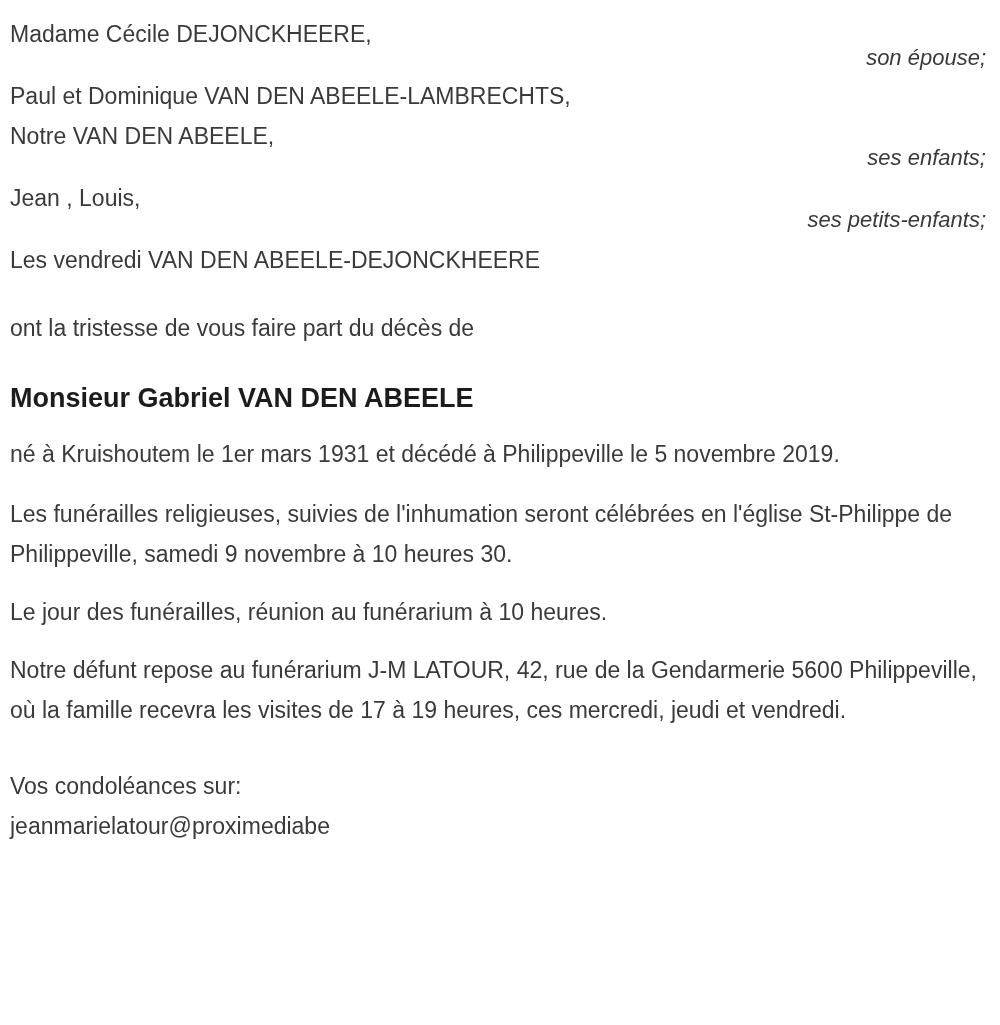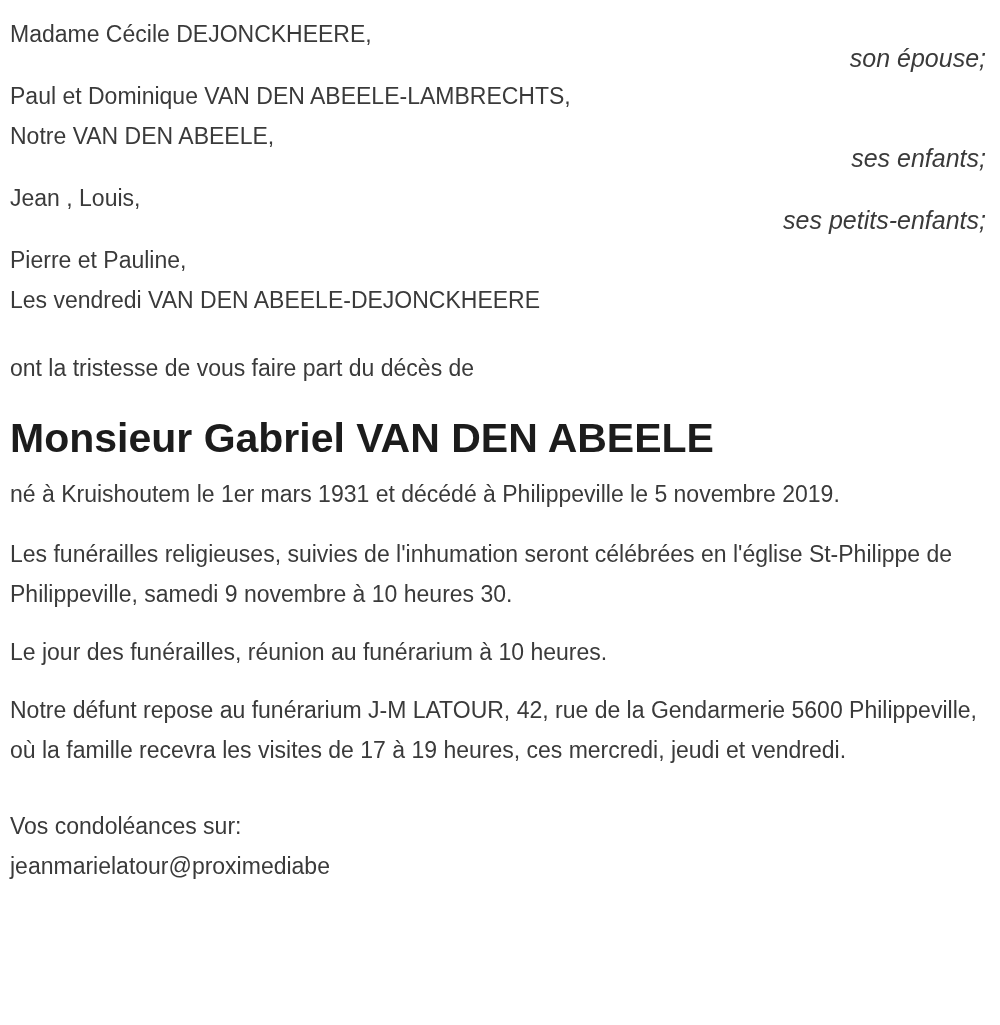--- a/index.html
+++ b/index.html
@@ -19,39 +19,39 @@
     color: #3a3a3a;
     font-size: 23px;
   }
   .line {
     line-height: 40px;
     white-space: nowrap;
   }
   .relation-label {
     font-style: italic;
     text-align: right;
-    font-size: 25px;
+    font-size: 22px;
     line-height: 24px;
     margin-top: -8px;
     margin-bottom: 6px;
   }
   .relation-label.tight {
     margin-top: -10px;
     margin-bottom: 8px;
   }
   .para {
     line-height: 40px;
     margin: 0;
   }
   .intro {
     margin-top: 28px;
   }
   .heading {
     font-family: "Liberation Sans", "DejaVu Sans", sans-serif;
-    font-size: 41px;
+    font-size: 27px;
     font-weight: bold;
     color: #1c1c1c;
     line-height: 44px;
     margin: 28px 0 0 0;
   }
   .birth-death   { margin-top: 14px; }
   .funeral       { margin-top: 20px; }
   .meeting       { margin-top: 18px; }
   .repose        { margin-top: 18px; }
   .condolences-label { margin-top: 36px; }
@@ -65,21 +65,20 @@
   <div class="line">Madame Cécile DEJONCKHEERE,</div>
   <div class="relation-label">son épouse;</div>
 
   <div class="line">Paul et Dominique VAN DEN ABEELE-LAMBRECHTS,</div>
   <div class="line">Notre VAN DEN ABEELE,</div>
   <div class="relation-label tight">ses enfants;</div>
 
   <div class="line">Jean , Louis,</div>
   <div class="relation-label tight">ses petits-enfants;</div>
 
-  <div class="line">Pierre et Pauline,</div>
   <div class="line">Les vendredi VAN DEN ABEELE-DEJONCKHEERE</div>
 
   <p class="para intro">ont la tristesse de vous faire part du décès de</p>
 
   <h1 class="heading">Monsieur Gabriel VAN DEN ABEELE</h1>
 
   <p class="para birth-death">né à Kruishoutem le 1er mars 1931 et décédé à Philippeville le 5 novembre 2019.</p>
 
   <p class="para funeral">Les funérailles religieuses, suivies de l'inhumation seront célébrées en l'église St-Philippe de Philippeville, samedi 9 novembre à 10 heures 30.</p>
 

